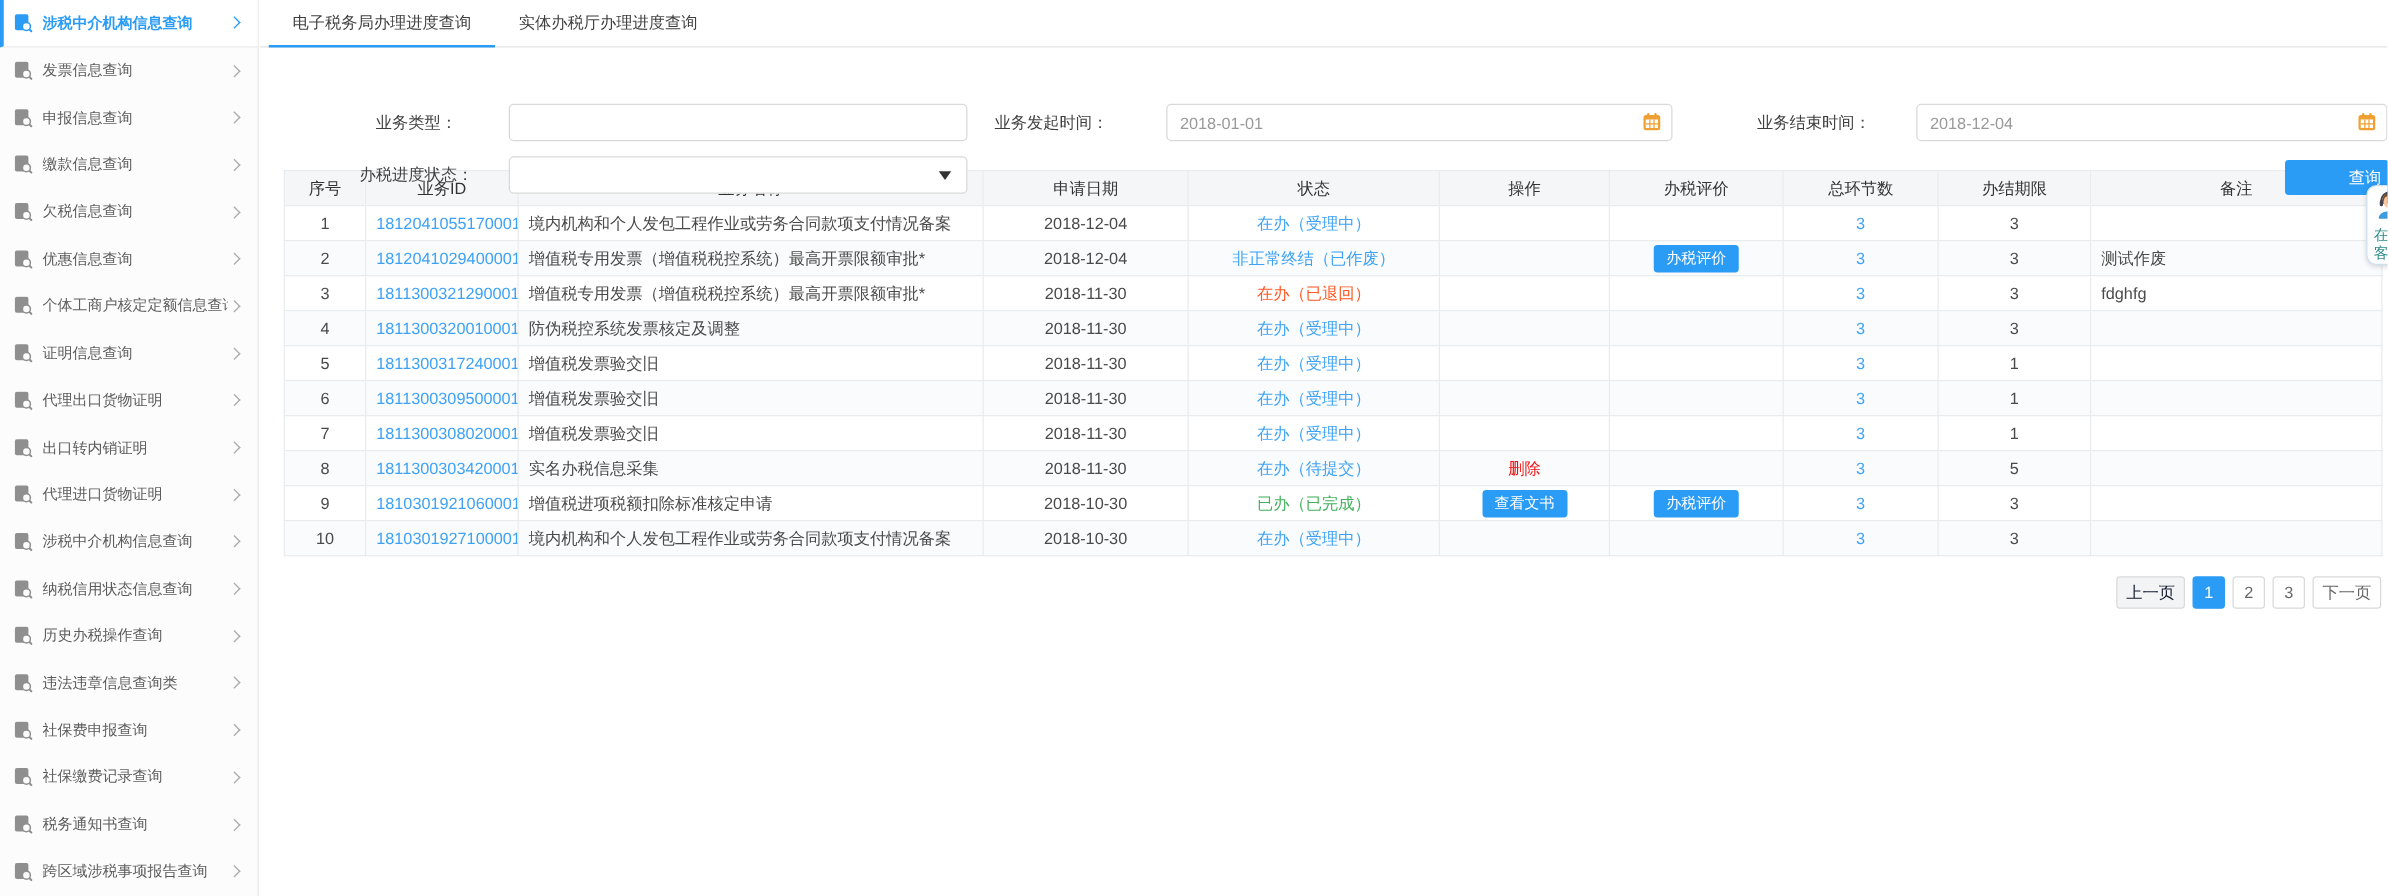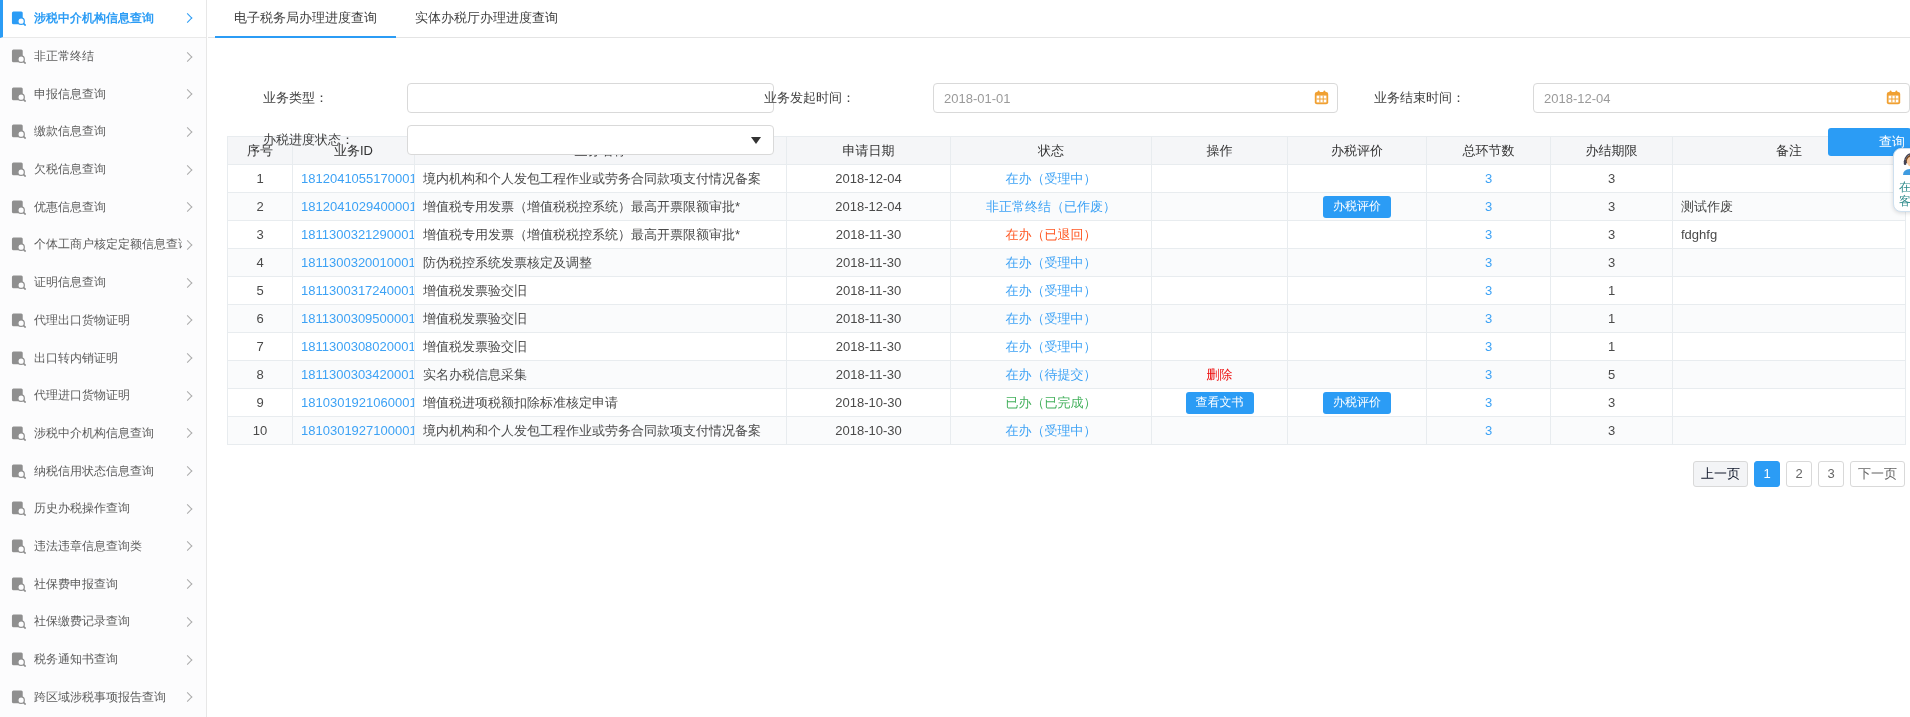--- a/index.html
+++ b/index.html
@@ -17,21 +17,21 @@
   .side-item.active{background:#fff;color:#2b9cf5;border-left:3px solid #2b9cf5;padding-left:8px;border-bottom:1px solid #e9e9e9;font-weight:bold;}
   .side-item.active .icon{color:#2b9cf5;}
   .side-item.active .chev{border-color:#2b9cf5;}
   
   .main{position:absolute;left:208px;top:0;width:1702px;height:717px;}
   .tabbar{height:38px;border-bottom:1px solid #e4e4e4;display:flex;padding-left:7px;box-sizing:border-box;}
   .tab{padding:0 19px;line-height:35px;font-size:13px;color:#3f3f3f;position:relative;cursor:pointer;}
   .tab.active::after{content:"";position:absolute;left:0;right:0;bottom:-1px;height:2px;background:#2b9cf5;}
   
   .filters{position:relative;height:98px;}
-  .f-label{position:absolute;font-size:13px;color:#3f3f3f;text-align:left;line-height:30px;}
+  .f-label{position:absolute;font-size:13px;color:#3f3f3f;text-align:center;line-height:30px;}
   .f-field{position:absolute;height:30px;box-sizing:border-box;}
   .f-field input,.f-select{width:100%;height:30px;box-sizing:border-box;border:1px solid #d9d9d9;border-radius:4px;background:#fff;font-size:13px;color:#9a9a9a;padding:0 30px 0 10px;outline:none;font-family:inherit;}
   .f-field input.noicon{padding-right:10px;}
   .cal-ic{position:absolute;right:9px;top:7px;}
   .dd-arrow{position:absolute;right:13px;top:12px;width:0;height:0;border-left:5.5px solid transparent;border-right:5.5px solid transparent;border-top:7px solid #333;}
   .query-btn{position:absolute;left:1620px;top:90px;width:83px;height:28px;background:#2b9cf5;color:#fff;border:none;border-radius:3px;font-size:13px;cursor:pointer;font-family:inherit;text-align:right;}
   
   .table-wrap{margin-left:19px;width:1678px;}
   table{border-collapse:collapse;table-layout:fixed;width:1678px;font-size:13px;color:#4a4a4a;border-radius:17px;}
   th,td{border:1px solid #e8ecef;height:28px;padding:0 8px;text-align:center;overflow:hidden;white-space:nowrap;box-sizing:border-box;}
@@ -70,21 +70,21 @@
       <span class="chev"></span>
     </div>
     <div class="side-item">
       <span class="icon">
         <svg width="15" height="15" viewBox="0 0 16 16">
           <rect x="1" y="0.5" width="11.5" height="13.5" rx="1.6" fill="currentColor"></rect>
           <circle cx="10.8" cy="10.8" r="3.4" fill="#fcfcfd" stroke="currentColor" stroke-width="1.3"></circle>
           <line x1="13.2" y1="13.2" x2="15.6" y2="15.6" stroke="currentColor" stroke-width="1.7"></line>
         </svg>
       </span>
-      <span class="lbl">非正常终结</span>
+      <span class="lbl">发票信息查询</span>
       <span class="chev"></span>
     </div>
     <div class="side-item">
       <span class="icon">
         <svg width="15" height="15" viewBox="0 0 16 16">
           <rect x="1" y="0.5" width="11.5" height="13.5" rx="1.6" fill="currentColor"></rect>
           <circle cx="10.8" cy="10.8" r="3.4" fill="#fcfcfd" stroke="currentColor" stroke-width="1.3"></circle>
           <line x1="13.2" y1="13.2" x2="15.6" y2="15.6" stroke="currentColor" stroke-width="1.7"></line>
         </svg>
       </span>

